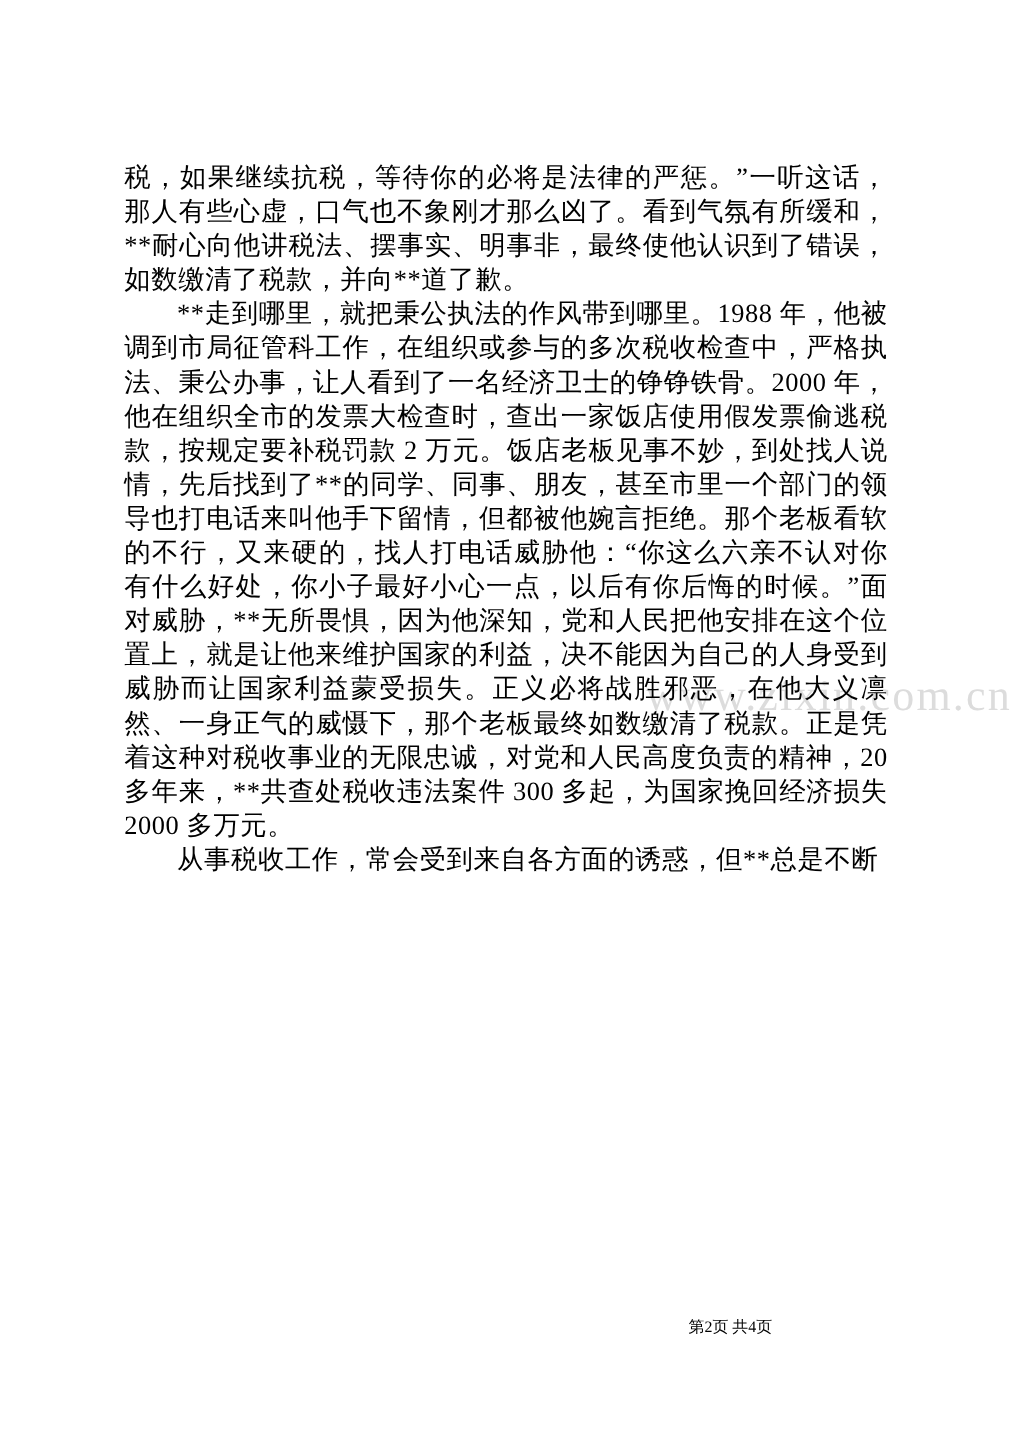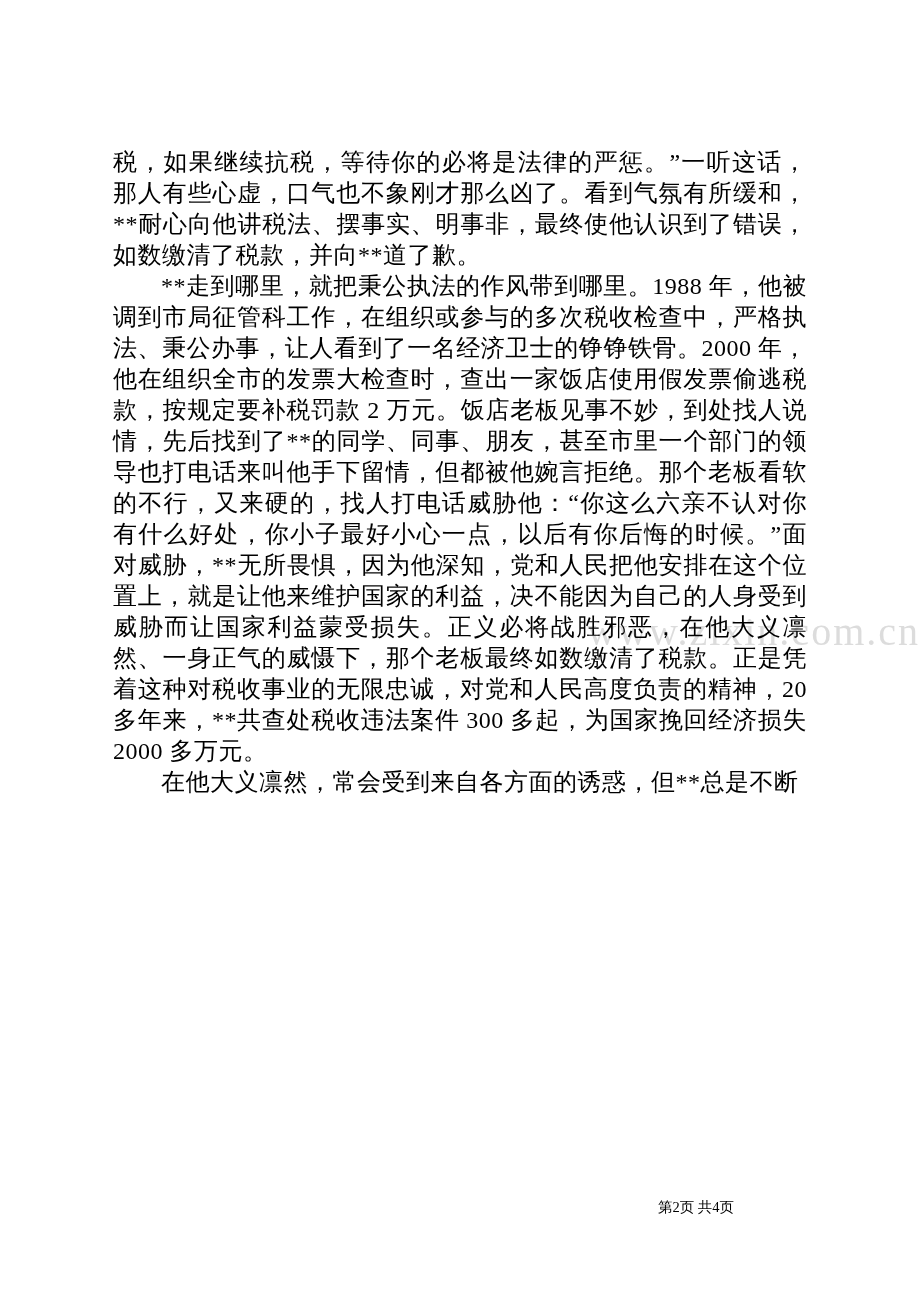--- a/index.html
+++ b/index.html
@@ -49,37 +49,37 @@
     user-select: none;
     z-index: 2;
   }
   .content-layer {
     position: relative;
     z-index: 3;
   }
   .footer {
     position: absolute;
     top: 1197px;
-    right: 186px;
+    right: 218px;
     font-size: 14.5px;
     line-height: 20px;
     color: #000000;
     z-index: 3;
   }
 </style>
 </head>
 <body>
 
 <div class="page">
 
   <div class="watermark">www.zixin.com.cn</div>
 
   <div class="content content-layer">
     <p>税，如果继续抗税，等待你的必将是法律的严惩。”一听这话，那人有些心虚，口气也不象刚才那么凶了。看到气氛有所缓和，**耐心向他讲税法、摆事实、明事非，最终使他认识到了错误，如数缴清了税款，并向**道了歉。</p>
     <p class="indent">**走到哪里，就把秉公执法的作风带到哪里。1988 年，他被调到市局征管科工作，在组织或参与的多次税收检查中，严格执法、秉公办事，让人看到了一名经济卫士的铮铮铁骨。2000 年，他在组织全市的发票大检查时，查出一家饭店使用假发票偷逃税款，按规定要补税罚款 2 万元。饭店老板见事不妙，到处找人说情，先后找到了**的同学、同事、朋友，甚至市里一个部门的领导也打电话来叫他手下留情，但都被他婉言拒绝。那个老板看软的不行，又来硬的，找人打电话威胁他：“你这么六亲不认对你有什么好处，你小子最好小心一点，以后有你后悔的时候。”面对威胁，**无所畏惧，因为他深知，党和人民把他安排在这个位置上，就是让他来维护国家的利益，决不能因为自己的人身受到威胁而让国家利益蒙受损失。正义必将战胜邪恶，在他大义凛然、一身正气的威慑下，那个老板最终如数缴清了税款。正是凭着这种对税收事业的无限忠诚，对党和人民高度负责的精神，20 多年来，**共查处税收违法案件 300 多起，为国家挽回经济损失 2000 多万元。</p>
-    <p class="indent">在他大义凛然，常会受到来自各方面的诱惑，但**总是不断</p>
+    <p class="indent">从事税收工作，常会受到来自各方面的诱惑，但**总是不断</p>
   </div>
 
   <div class="footer">
     <span>第2页 共4页</span>
   </div>
 
 </div>
 
 </body></html>

